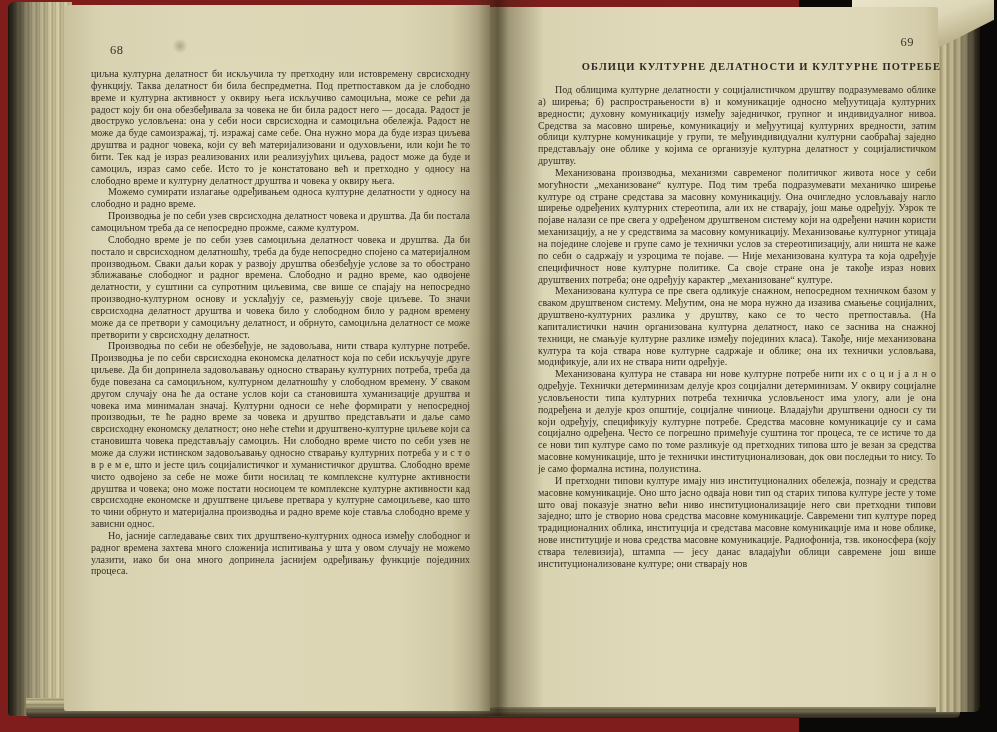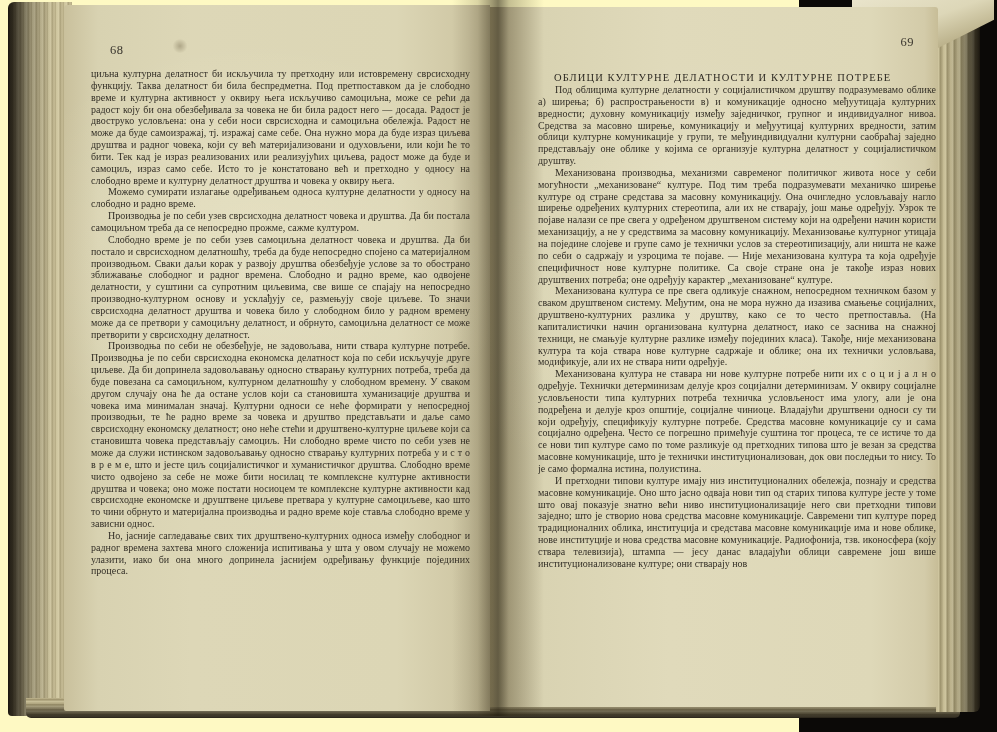--- a/index.html
+++ b/index.html
@@ -2,21 +2,21 @@
 <html><head>
 <meta charset="utf-8">
 <style>
   html, body {
     margin: 0; padding: 0;
     width: 997px; height: 732px;
     overflow: hidden;
     background: #0b0907;
     font-family: "Liberation Serif", "DejaVu Serif", serif;
   }
-  .scene { position: relative; width: 799px; height: 732px; background: #fef9c3; }
+  .scene { position: relative; width: 799px; height: 732px; background: #7f1d1d; }
 
   
   .edge-left {
     position: absolute; left: 8px; top: 2px; width: 64px; height: 714px;
     border-radius: 6px 0 0 4px;
     background:
       linear-gradient(90deg, rgba(15,11,5,.95) 0%, rgba(15,11,5,.25) 35%, rgba(15,11,5,0) 70%),
       repeating-linear-gradient(90deg, #cdc49d 0px, #d6cda8 3px, #a89e78 4px, #c7bd97 6px, #b3a982 8px);
   }
   .edge-bottom {
@@ -67,22 +67,22 @@
     background: radial-gradient(circle, rgba(90,78,50,.35) 0%, rgba(90,78,50,0) 70%);
   }
 
   
   .pagenum {
     position: absolute; font-size: 12.5px; color: #3a362e; letter-spacing: .5px;
   }
   .pagenum-left  { left: 46px; top: 38px; }
   .pagenum-right { right: 24px; top: 28px; text-align: center; }
   .heading {
-    position: absolute; top: 49px; left: 48px; width: 398px; margin: 16px;
-    font-size: 10.5px; font-weight: 400; text-align: left;
+    position: absolute; top: 49px; left: 48px; width: 398px; margin: 5px;
+    font-size: 10.5px; font-weight: 700; text-align: right;
     letter-spacing: 1.1px; color: #2e2a23;
   }
   .textcol {
     position: absolute; overflow: hidden; color: #322e26;
     font-size: 10px; line-height: 11.85px; text-align: justify;
   }
   .textcol-left  { left: 27px;  top: 63px; width: 379px; height: 626px; }
   .textcol-right { left: 48px;  top: 77px; width: 398px; height: 600px; }
   .textcol p { margin: 0; text-indent: 17px; }
   .textcol p.noindent { text-indent: 0; }

